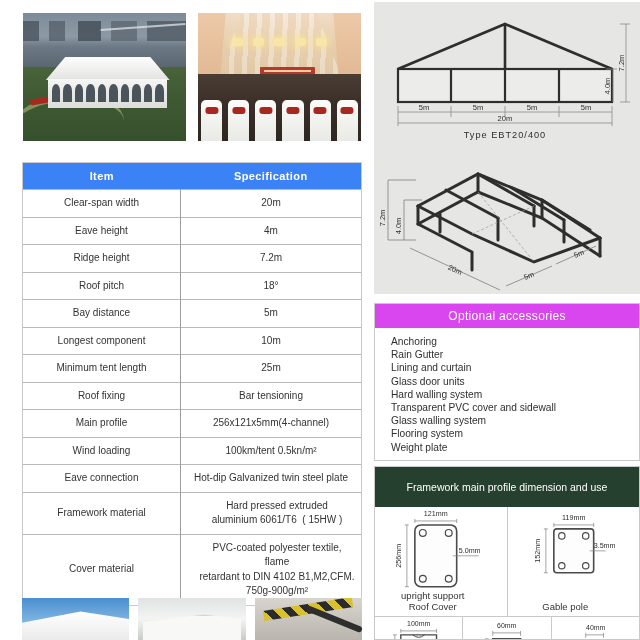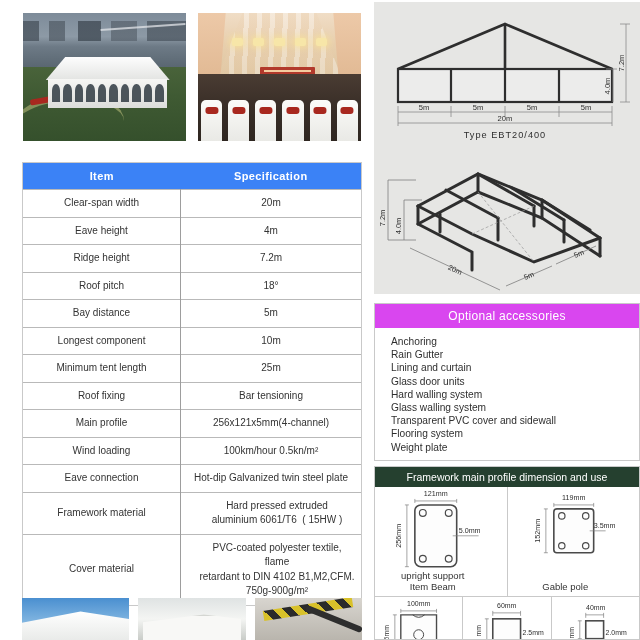--- a/index.html
+++ b/index.html
@@ -274,21 +274,21 @@
     top: 466px; height: 174px;
     background: #ffffff;
     border: 1px solid #c9c9c9;
     overflow: hidden;
   }
   .prof-head {
     background: #25402f;
     color: #ffffff;
     font-size: 10.5px;
     text-align: center;
-    padding: 4px 0;
+    padding: 14px 0;
   }
   .prof-row-top { display: flex; height: 110px; }
   .prof-cell {
     flex: 1; position: relative;
     border-right: 1px solid #c9c9c9;
     border-bottom: 1px solid #c9c9c9;
   }
   .prof-cell:last-child { border-right: none; }
   .prof-row-bot { display: flex; height: 52px; }
   .prof-cell-s {
@@ -402,21 +402,21 @@
             <tr>
               <td class="c1">Roof  fixing</td>
               <td class="c2">Bar  tensioning</td>
             </tr>
             <tr>
               <td class="c1">Main profile</td>
               <td class="c2">256x121x5mm(4-channel)</td>
             </tr>
             <tr>
               <td class="c1">Wind loading</td>
-              <td class="c2">100km/hour     0.5kn/m²</td>
+              <td class="c2">100km/tent     0.5kn/m²</td>
             </tr>
             <tr>
               <td class="c1">Eave connection</td>
               <td class="c2">Hot-dip Galvanized twin steel plate</td>
             </tr>
             <tr>
               <td class="c1">Framework material</td>
               <td class="c2 left">Hard pressed extruded<br>aluminium 6061/T6&nbsp; ( 15HW )</td>
             </tr>
             <tr>
@@ -513,22 +513,22 @@
     </div>
 
     <div class="panel panel-acc">
       <div class="panel-head">Optional  accessories</div>
       <ul class="acc-list" id="acc-list">
           <li>Anchoring</li>
           <li>Rain Gutter</li>
           <li>Lining and curtain</li>
           <li>Glass door units</li>
           <li>Hard walling system</li>
+          <li>Transparent PVC cover and sidewall</li>
           <li>Glass walling system</li>
-          <li>Transparent PVC cover and sidewall</li>
           <li>Flooring system</li>
           <li>Weight plate</li>
         </ul>
     </div>
 
     <div class="panel panel-prof">
       <div class="prof-head">Framework main profile dimension and use</div>
 
       <div class="prof-row-top">
         <div class="prof-cell">
@@ -550,21 +550,21 @@
               <line x1="78" y1="49" x2="104" y2="49"></line>
             </g>
             <g font-family="Liberation Sans, sans-serif" font-size="7.2" fill="#2e2e2e">
               <text x="61" y="9" text-anchor="middle">121mm</text>
               <text transform="translate(26,49) rotate(-90)" text-anchor="middle">256mm</text>
               <text x="84" y="46">5.0mm</text>
             </g>
           </svg>
           <div class="prof-label">
             <span>upright support</span><br>
-            <span>Item Beam</span>
+            <span>Roof Cover</span>
           </div>
         </div>
 
         <div class="prof-cell">
           <svg class="svg-block" viewBox="0 0 132 92">
             <rect x="46" y="22" width="40" height="44" rx="3" fill="#fdfdfd" stroke="#4a4a4a" stroke-width="1.6"></rect>
             <g fill="none" stroke="#4a4a4a" stroke-width="1.2">
               <circle cx="54" cy="29" r="3.2"></circle>
                 <circle cx="78" cy="29" r="3.2"></circle>
               <circle cx="54" cy="59" r="3.2"></circle>

